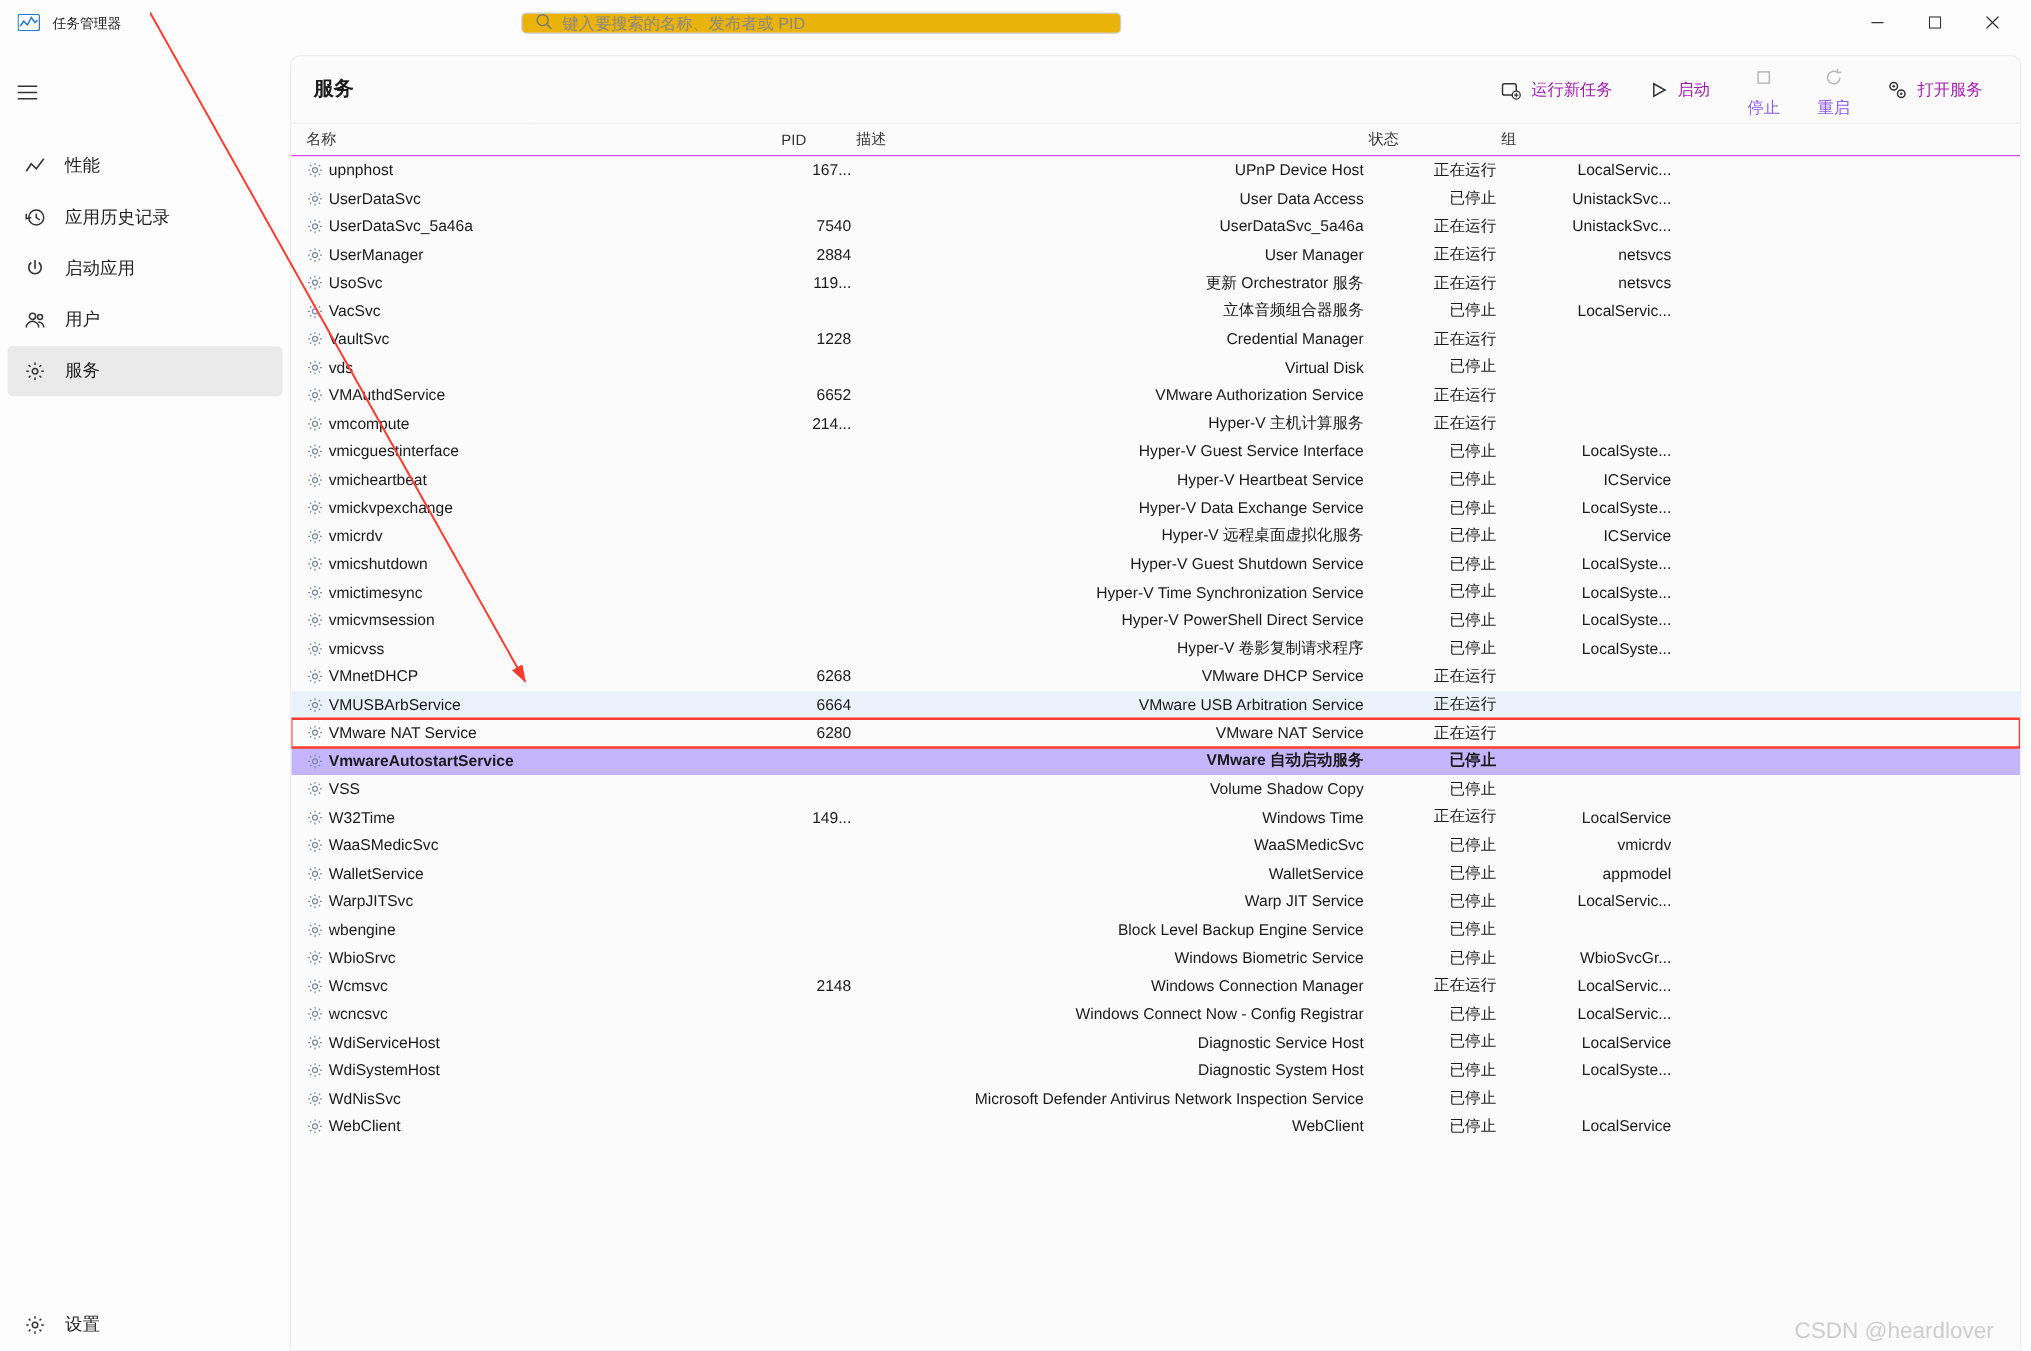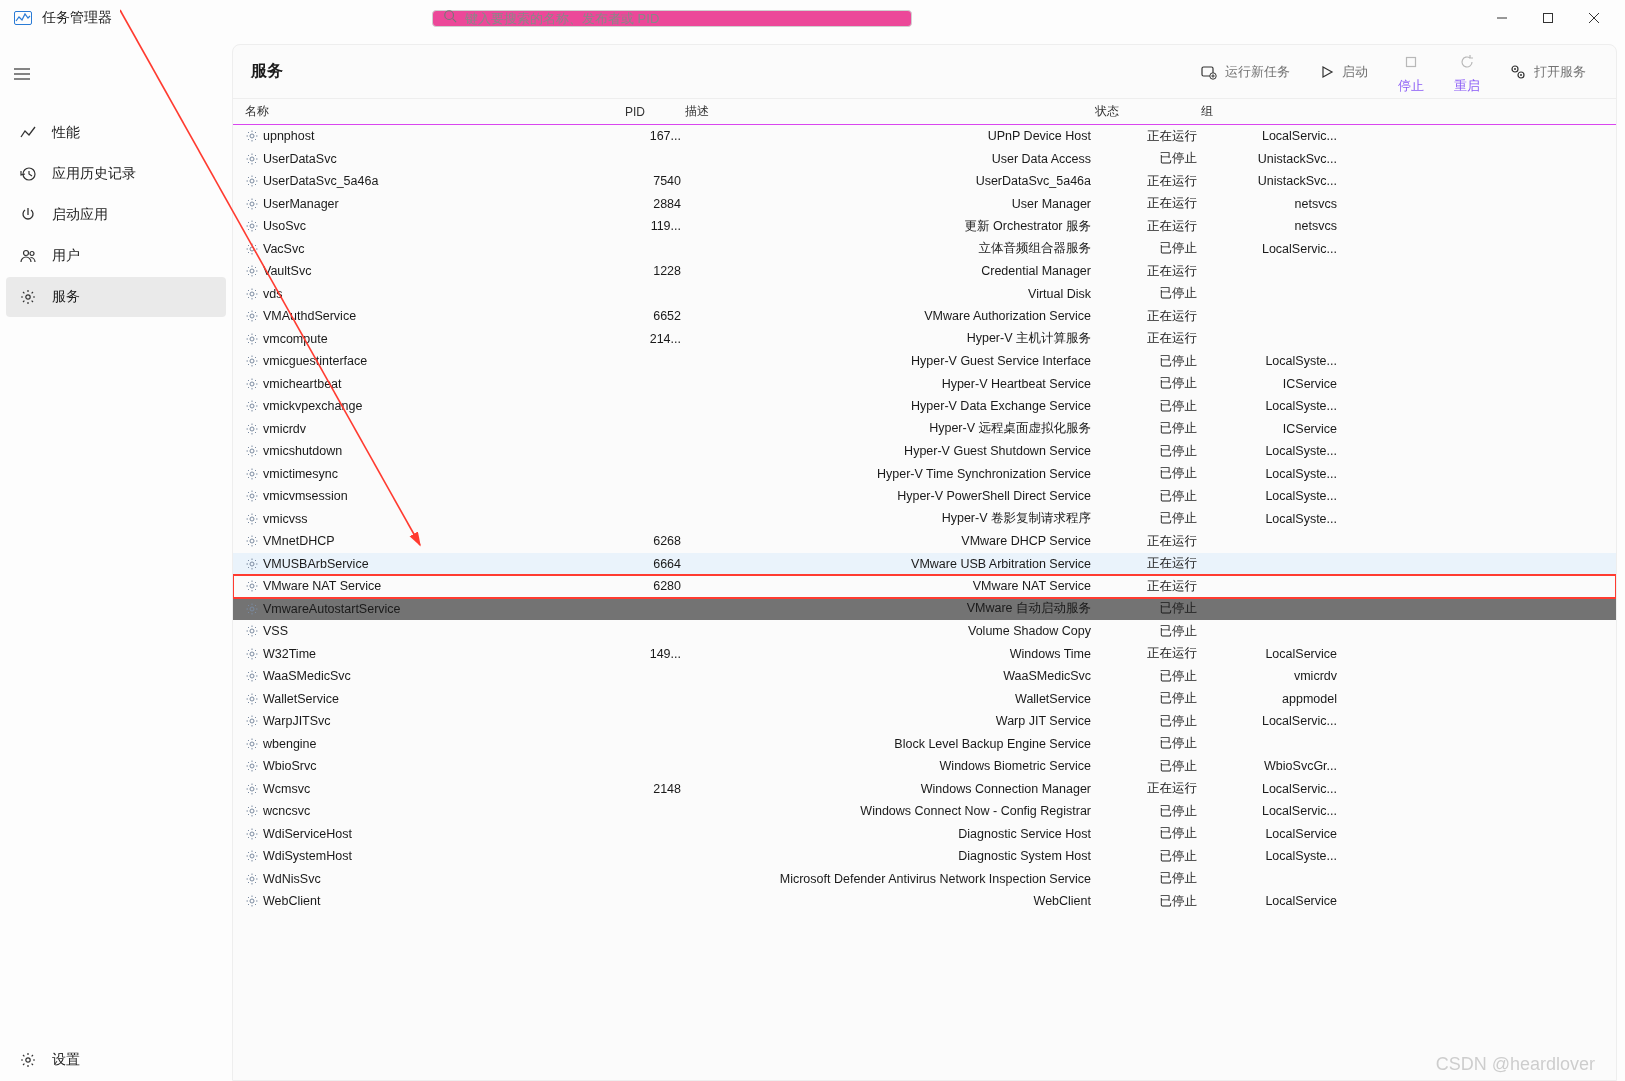--- a/index.html
+++ b/index.html
@@ -1,51 +1,51 @@
 <!DOCTYPE html>
 <html><head>
 <meta charset="utf-8">
 <style>
 * { margin: 0; padding: 0; box-sizing: border-box; font-family: "Microsoft YaHei", "Segoe UI", sans-serif; }
 body { background: #f9f9f9; color: #1a1a1a; font-size: 13px; overflow: hidden; }
 .window { display: flex; flex-direction: column; width: 1625px; height: 1081px; background: #fdfdfd; position: relative; }
 .titlebar { display: flex; align-items: center; height: 36px; padding: 0 8px; background: #fdfdfd; }
 .titlebar .app-icon { width: 18px; height: 14px; margin: 0 10px 0 6px; }
 .titlebar .app-icon svg { width: 18px; height: 14px; }
-.titlebar .title { font-size: 14px; color: #222; flex: 0 0 auto; margin-right: 40px; }
-.titlebar .search-wrap { margin-left: 280px; width: 480px; height: 17px; border: 1px solid #d0d0d0; border-radius: 4px; display: flex; align-items: flex-end; padding: 0 10px; background: #ec4899; }
+.titlebar .title { font-size: 11px; color: #222; flex: 0 0 auto; margin-right: 40px; }
+.titlebar .search-wrap { margin-left: 280px; width: 480px; height: 17px; border: 1px solid #d0d0d0; border-radius: 4px; display: flex; align-items: center; padding: 0 10px; background: #eab308; }
 .titlebar .search-wrap .search-icon { color: #777; margin-right: 8px; font-size: 14px; }
 .titlebar .search-wrap input { border: none; outline: none; flex: 1; font-size: 13px; color: #333; background: transparent; }
 .titlebar .search-wrap input::placeholder { color: #888; }
 .titlebar .win-buttons { margin-left: auto; display: flex; }
 .titlebar .win-buttons .wb { width: 46px; height: 32px; display: flex; align-items: center; justify-content: center; color: #333; }
 .titlebar .win-buttons .wb svg { stroke: #333; fill: none; }
 .body-area { display: flex; flex: 1; min-height: 0; }
 .sidebar { width: 232px; background: #fdfdfd; display: flex; flex-direction: column; padding-top: 20px; }
 .hamburger { width: 40px; height: 36px; display: flex; align-items: center; justify-content: center; margin-bottom: 20px; margin-left: 2px; }
 .nav-item { display: flex; align-items: center; height: 40px; padding-left: 12px; color: #222; cursor: default; border-radius: 4px; margin: 1px 6px; }
 .nav-item.selected { background: #eaeaea; }
 .nav-item .nav-icon { width: 20px; display: flex; justify-content: center; margin-right: 14px; color: #333; }
 .nav-item .nav-label { font-size: 14px; }
 .settings-row { margin-top: auto; }
 .main { flex: 1; display: flex; flex-direction: column; background: #fbfbfb; margin: 8px 8px 0 0; border-radius: 8px 8px 0 0; border: 1px solid #eee; min-width: 0; }
 .main-header { display: flex; align-items: center; height: 54px; padding: 0 18px; border-bottom: 1px solid #eee; }
 .main-header .page-title { font-size: 16px; font-weight: 600; }
 .main-header .actions { margin-left: auto; display: flex; gap: 6px; }
-.action-btn { display: flex; align-items: center; height: 34px; padding: 0 12px; border-radius: 4px; font-size: 13px; color: #737373; gap: 8px; }
+.action-btn { display: flex; align-items: center; height: 34px; padding: 0 12px; border-radius: 4px; font-size: 13px; color: #a21caf; gap: 8px; }
 .action-btn.disabled { color: #8b5cf6; flex-direction: column; }
 .action-btn .a-icon { display: inline-flex; }
 .table-wrap { flex: 1; overflow: hidden; position: relative; }
 .grid-head { display: grid; grid-template-columns: 380px 60px 410px 106px 140px; height: 26px; align-items: center; border-bottom: 1px solid #d946ef; font-size: 12px; color: #333; padding-left: 8px; }
 .grid-head .gh { padding-left: 4px; position: relative; }
 .grid-head .gh .sort { font-size: 9px; color: #666; position: absolute; top: -8px; left: 180px; }
 .rows { overflow-y: auto; height: calc(100% - 26px); }
 .row { display: grid; grid-template-columns: 380px 60px 410px 106px 140px; height: 22.5px; align-items: center; font-size: 12.5px; padding-left: 8px; text-align: right; }
 .row.hover { background: #eaf3fb; }
-.row.selected { background: #737373; }
+.row.selected { background: #c4b5fd; font-weight: bold; }
 .row.highlighted { outline: 2px solid #ff3b30; outline-offset: -1px; }
 .cell { white-space: nowrap; overflow: hidden; text-overflow: ellipsis; padding-left: 4px; }
 .cell.name { display: flex; align-items: center; gap: 4px; }
 .svc-icon { width: 14px; height: 14px; flex: 0 0 14px; }
 .svc-icon svg { width: 14px; height: 14px; }
 .arrow-annotation { position: absolute; top: 0; left: 120px; pointer-events: none; }
 .watermark { position: absolute; right: 30px; bottom: 6px; color: rgba(120,120,120,0.35); font-size: 18px; pointer-events: none; }
 </style>
 </head>
 <body>

